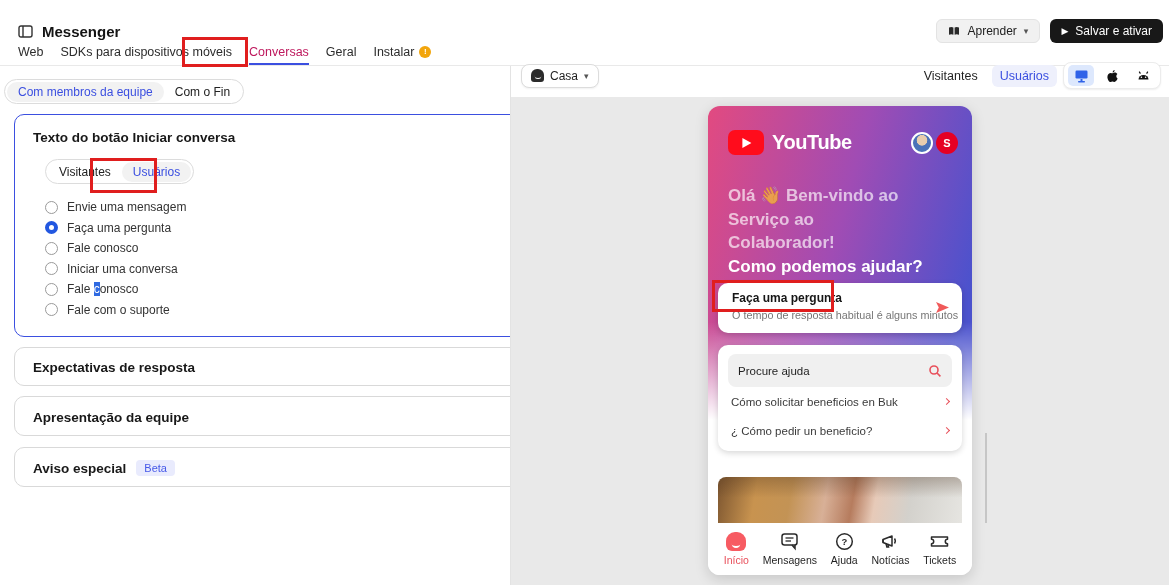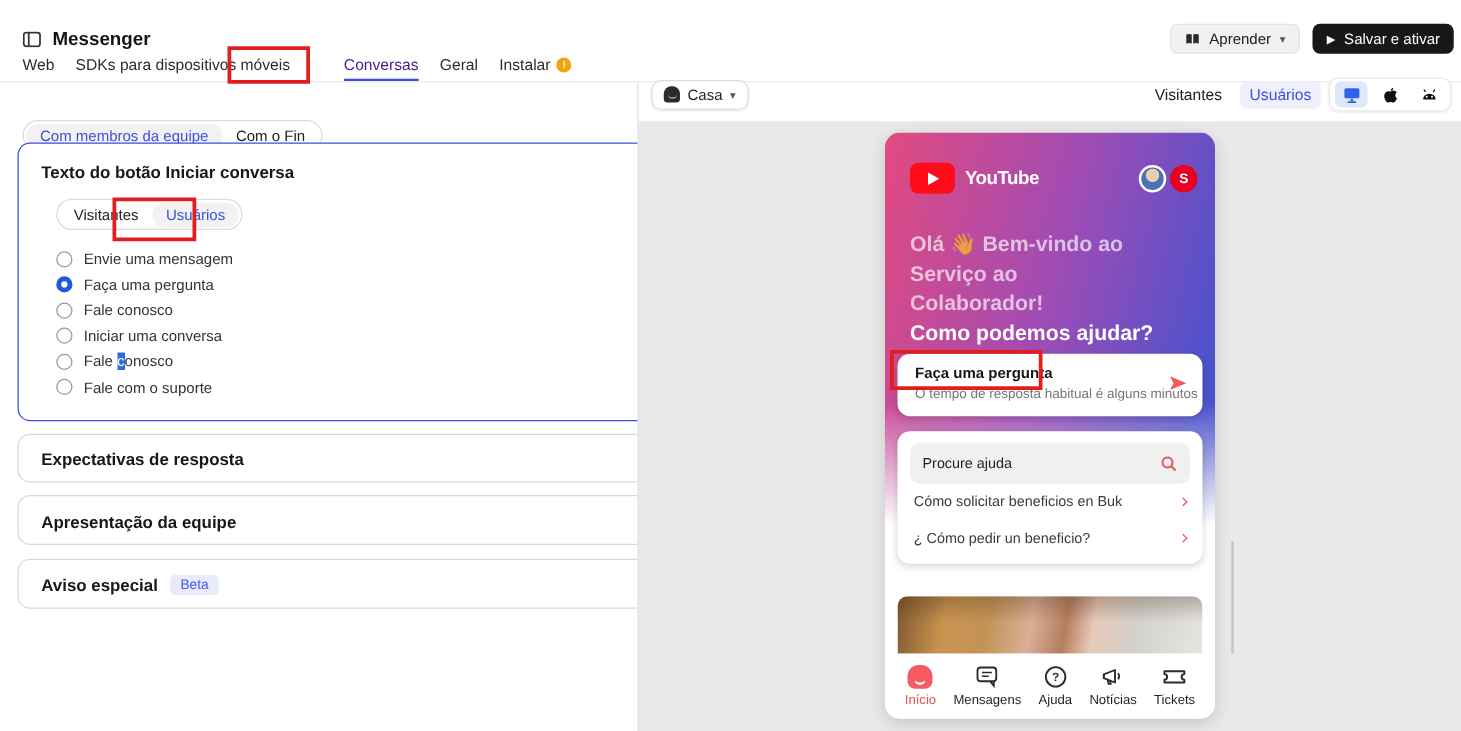--- a/index.html
+++ b/index.html
@@ -17,31 +17,31 @@
   .btn { display:flex; align-items:center; gap:7px; height:24px; padding:0 11px;
     border-radius:6px; font-size:12px; cursor:pointer; }
   .btn-learn { background:#f1f1f1; border:1px solid #e3e3e3; color:#202020; }
   .btn-save { background:#181818; color:#fff; }
   .caret-down { font-size:9px; color:#555; }
   .play-glyph { font-size:9px; line-height:1; }
   
   .tabrow { position:absolute; top:38px; left:0; width:100%; height:28px;
     border-bottom:1px solid #e9e9e9; display:flex; align-items:stretch; gap:17px; padding-left:18px; }
   .tab { display:flex; align-items:center; gap:5px; font-size:12.5px; color:#2c2c2c; cursor:pointer; }
-  .tab.active { color:#4c1d95; box-shadow:inset 0 -2px 0 #3b4fe0;margin-left:26px; }
+  .tab.active { color:#be185d; box-shadow:inset 0 -2px 0 #3b4fe0; }
   .warn-dot { width:12px; height:12px; border-radius:50%; background:#f2a50c; color:#fff;
     font-size:8px; font-weight:bold; display:flex; align-items:center; justify-content:center; }
   
   .annotation { position:absolute; border:3px solid #e01e1e; z-index:40; pointer-events:none; }
   
   .seg-group { display:inline-flex; align-items:center; border:1px solid #dcdcdc;
     border-radius:15px; background:#fff; padding:2px; height:25px; }
   .seg { padding:3px 11px; font-size:12px; color:#222; border-radius:11px; cursor:pointer; white-space:nowrap; }
   .seg.active { background:#f2f2f2; color:#3b4fe0; }
-  .audience { position:absolute; top:79px; left:18px;margin-top:17px; }
+  .audience { position:absolute; top:79px; left:4px; }
   .card { position:absolute; left:14px; width:564px; background:#fff;
     border:1px solid #d9d9d9; border-radius:10px; }
   .card-head { display:flex; align-items:center; padding:0 18px; height:40px; cursor:pointer; }
   .card-title { font-size:13.5px; font-weight:bold; color:#181818; }
   .chev { width:7px; height:7px; border-right:1.6px solid #666; border-bottom:1.6px solid #666;
     margin-left:auto; }
   .chev.right { transform:rotate(-45deg); }
   .chev.down { transform:rotate(45deg); border-color:#3b4fe0; }
   #card1 { top:114px; height:223px; border-color:#3b4fe0; }
   #card1 .card-head { height:36px; padding-top:8px; }
@@ -81,21 +81,21 @@
   .widget { position:absolute; left:197px; top:40px; width:264px; height:469px; border-radius:12px;
     box-shadow:0 4px 14px rgba(0,0,0,.15);
     background:
       linear-gradient(to bottom, rgba(255,255,255,0) 0%, rgba(255,255,255,0) 46%, #ffffff 67%, #ffffff 100%),
       linear-gradient(105deg, #e24a80 0%, #a04cb4 42%, #4b52cd 80%, #4b52cd 100%);
   }
   .w-head { position:absolute; top:24px; left:20px; right:14px; display:flex; align-items:center; }
   .yt-badge { width:36px; height:25px; background:#ff0c1c; border-radius:7px; position:relative; }
   .yt-badge i { position:absolute; left:50%; top:50%; transform:translate(-40%,-50%);
     border-left:9px solid #fff; border-top:5.5px solid transparent; border-bottom:5.5px solid transparent; }
-  .yt-name { margin-left:8px; color:#fff; font-size:15px; font-weight:bold; letter-spacing:-0.4px; }
+  .yt-name { margin-left:8px; color:#fff; font-size:20px; font-weight:bold; letter-spacing:-0.4px; }
   .w-people { margin-left:auto; display:flex; align-items:center; }
   .w-avatar { width:22px; height:22px; border-radius:50%; border:2px solid #fff;
     background:radial-gradient(circle at 50% 35%, #e8cdae 0 34%, #4a72b8 38%); }
   .w-sbadge { width:22px; height:22px; border-radius:50%; background:#e60023; color:#fff;
     font-size:11px; font-weight:bold; display:flex; align-items:center; justify-content:center; margin-left:3px; }
   .w-greet { position:absolute; top:78px; left:20px; right:16px;
     font-size:17px; font-weight:bold; line-height:23.5px; color:rgba(255,255,255,.66); }
   .w-headline { color:#fff; }
   .w-card { position:absolute; left:10px; width:244px; background:#fff; border-radius:10px;
     box-shadow:0 2px 6px rgba(0,0,0,.16); }

